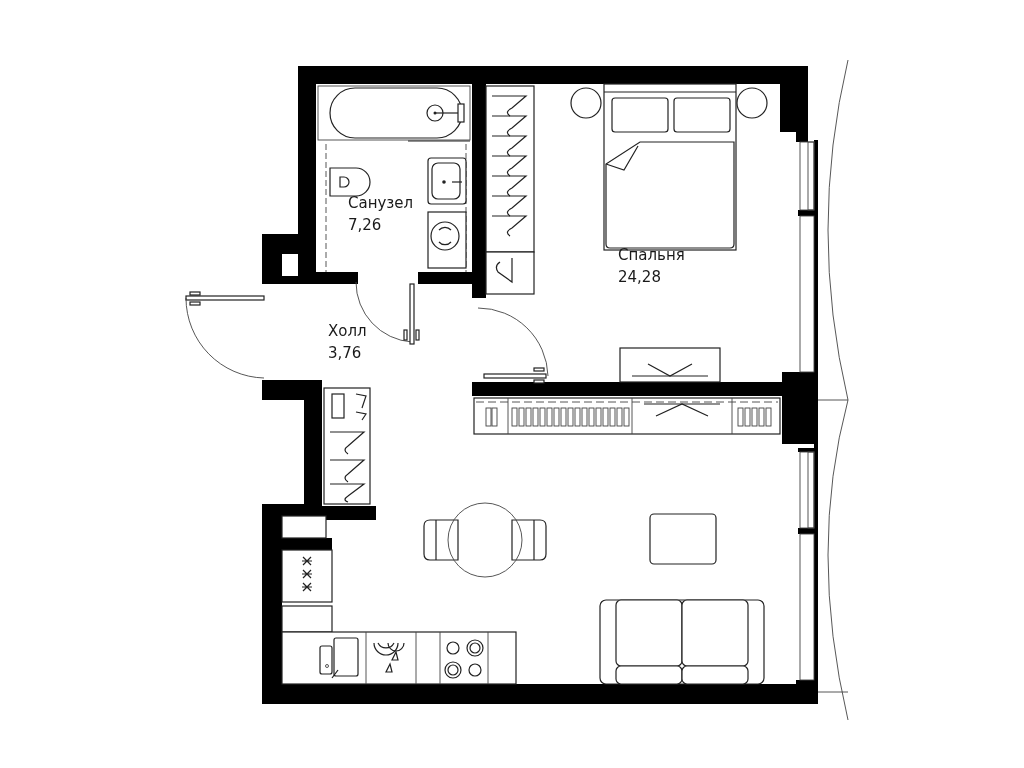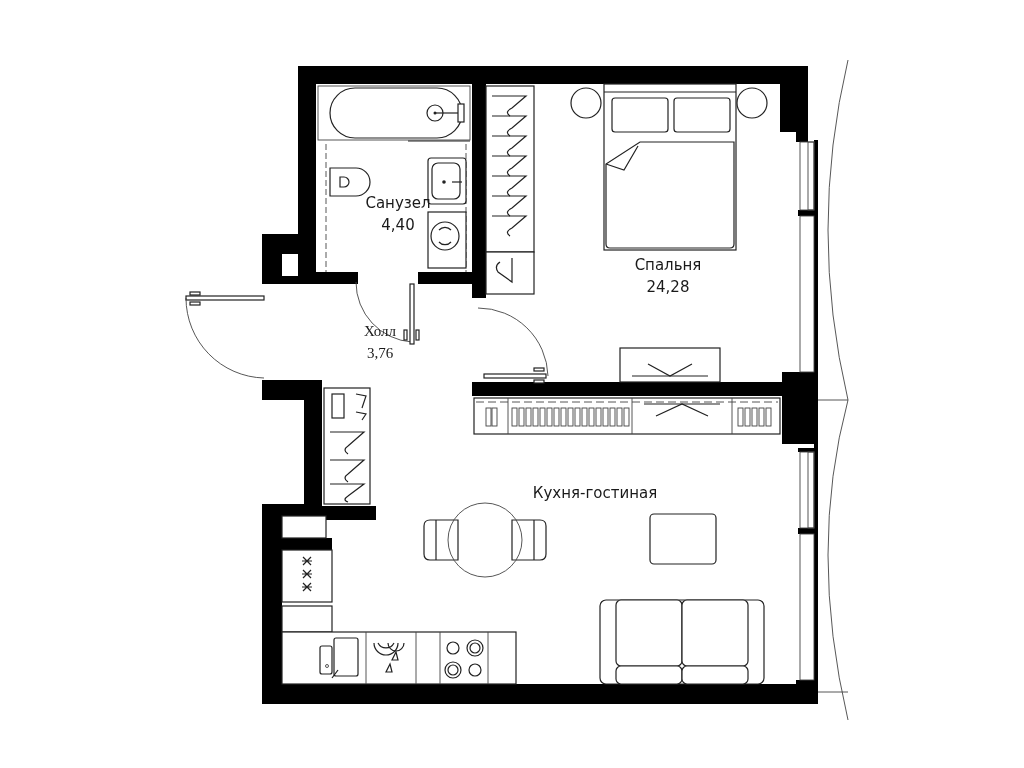--- a/index.html
+++ b/index.html
@@ -1,18 +1,18 @@
 <!DOCTYPE html>
 <html><head>
 <meta charset="utf-8">
 <style>
   html, body { margin:0; padding:0; background:#ffffff; }
   body { width:1024px; height:768px; overflow:hidden; position:relative; font-family:"DejaVu Sans", sans-serif; }
   #plan { position:absolute; left:0; top:0; width:1024px; height:768px; }
-  .room-label { position:absolute; text-align:center; color:#1a1a1a; font-size:15px; line-height:22px; font-family:"DejaVu Sans", sans-serif; }
+  .room-label { position:absolute; text-align:left; color:#1a1a1a; font-size:15px; line-height:22px; font-family:"DejaVu Sans", sans-serif; }
   .room-label span { display:block; }
   .w { fill:#000; }
   .ln { fill:none; stroke:#222; stroke-width:1.2; }
   .lt { fill:none; stroke:#444; stroke-width:0.9; }
   .fx { fill:#fff; stroke:#222; stroke-width:1.2; }
 </style>
 </head>
 <body>
 
 <svg id="plan" viewBox="0 0 1024 768" xmlns="http://www.w3.org/2000/svg">
@@ -273,25 +273,24 @@
       <circle class="ln" cx="475" cy="648" r="5"></circle>
       <circle class="ln" cx="453" cy="670" r="8"></circle>
       <circle class="ln" cx="453" cy="670" r="5"></circle>
       <circle class="ln" cx="475" cy="670" r="6"></circle>
     </g>
   </g>
 </svg>
 
 <div class="room-label" style="left:348px; top:192px; width:100px;">
   <span>Санузел</span>
-  <span>4,40</span>
-</div>
-<div class="room-label" style="left:618px; top:254px; width:100px;">
+  <span>7,26</span>
+</div>
+<div class="room-label" style="left:618px; top:244px; width:100px;">
   <span>Спальня</span>
   <span>24,28</span>
 </div>
-<div class="room-label" style="left:340px; top:320px; width:80px;font-family:Liberation Serif, serif;">
+<div class="room-label" style="left:328px; top:320px; width:80px;">
   <span>Холл</span>
   <span>3,76</span>
 </div>
 <div class="room-label" style="left:520px; top:482px; width:150px;">
-  <span>Кухня-гостиная</span>
 </div>
 
 </body></html>

